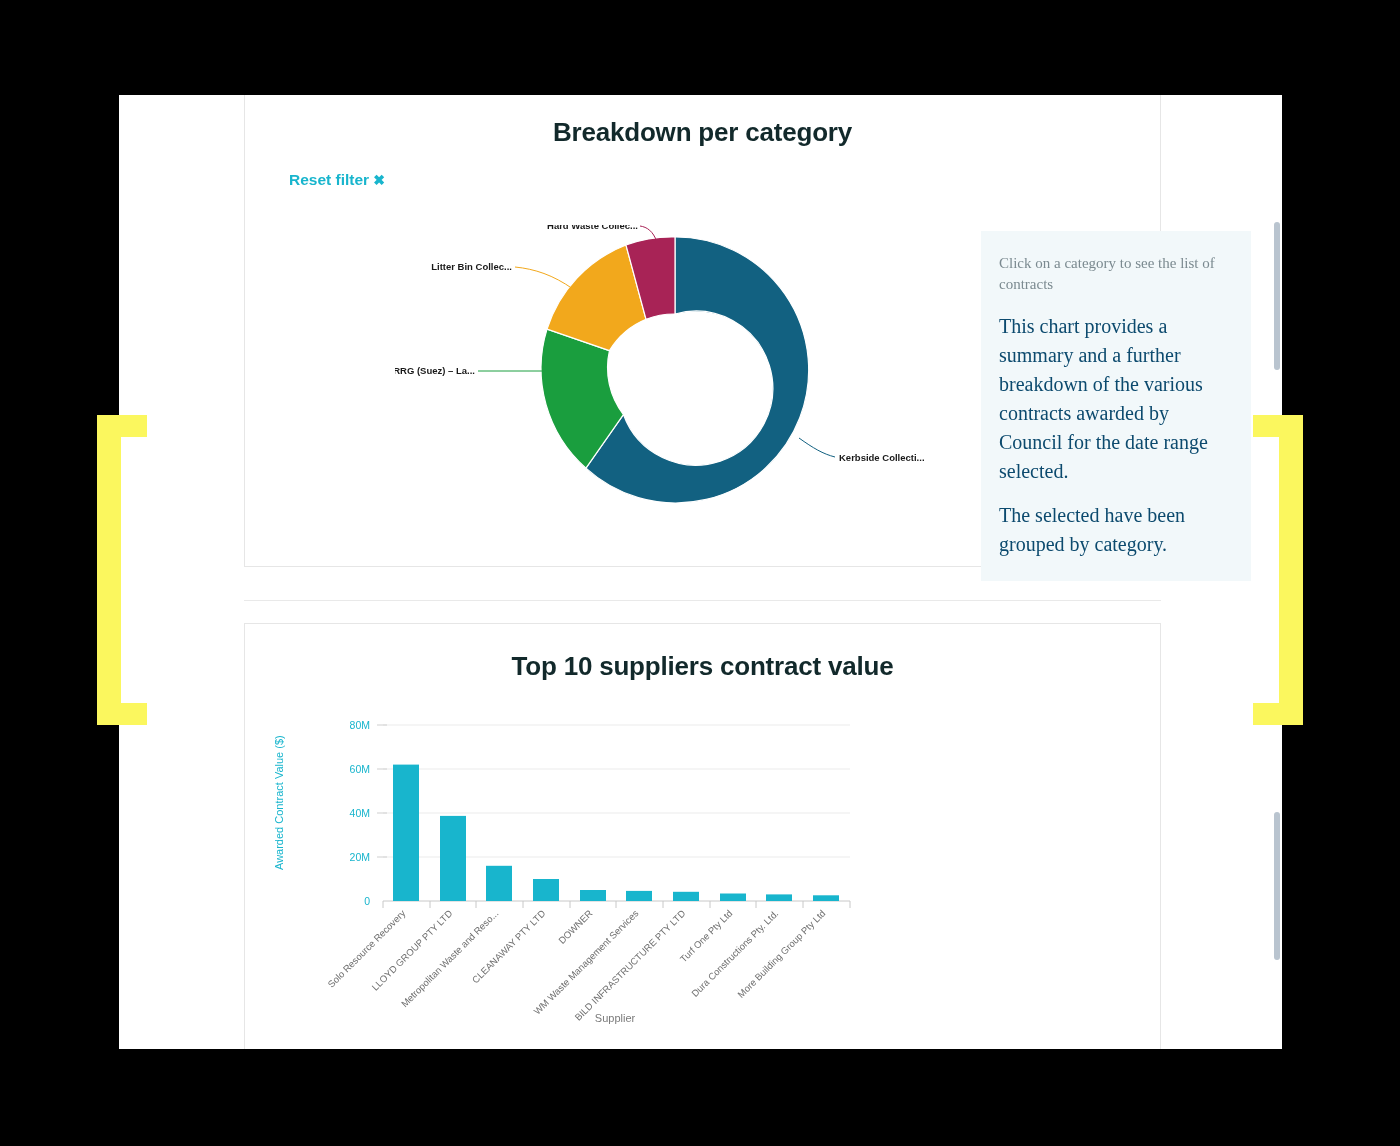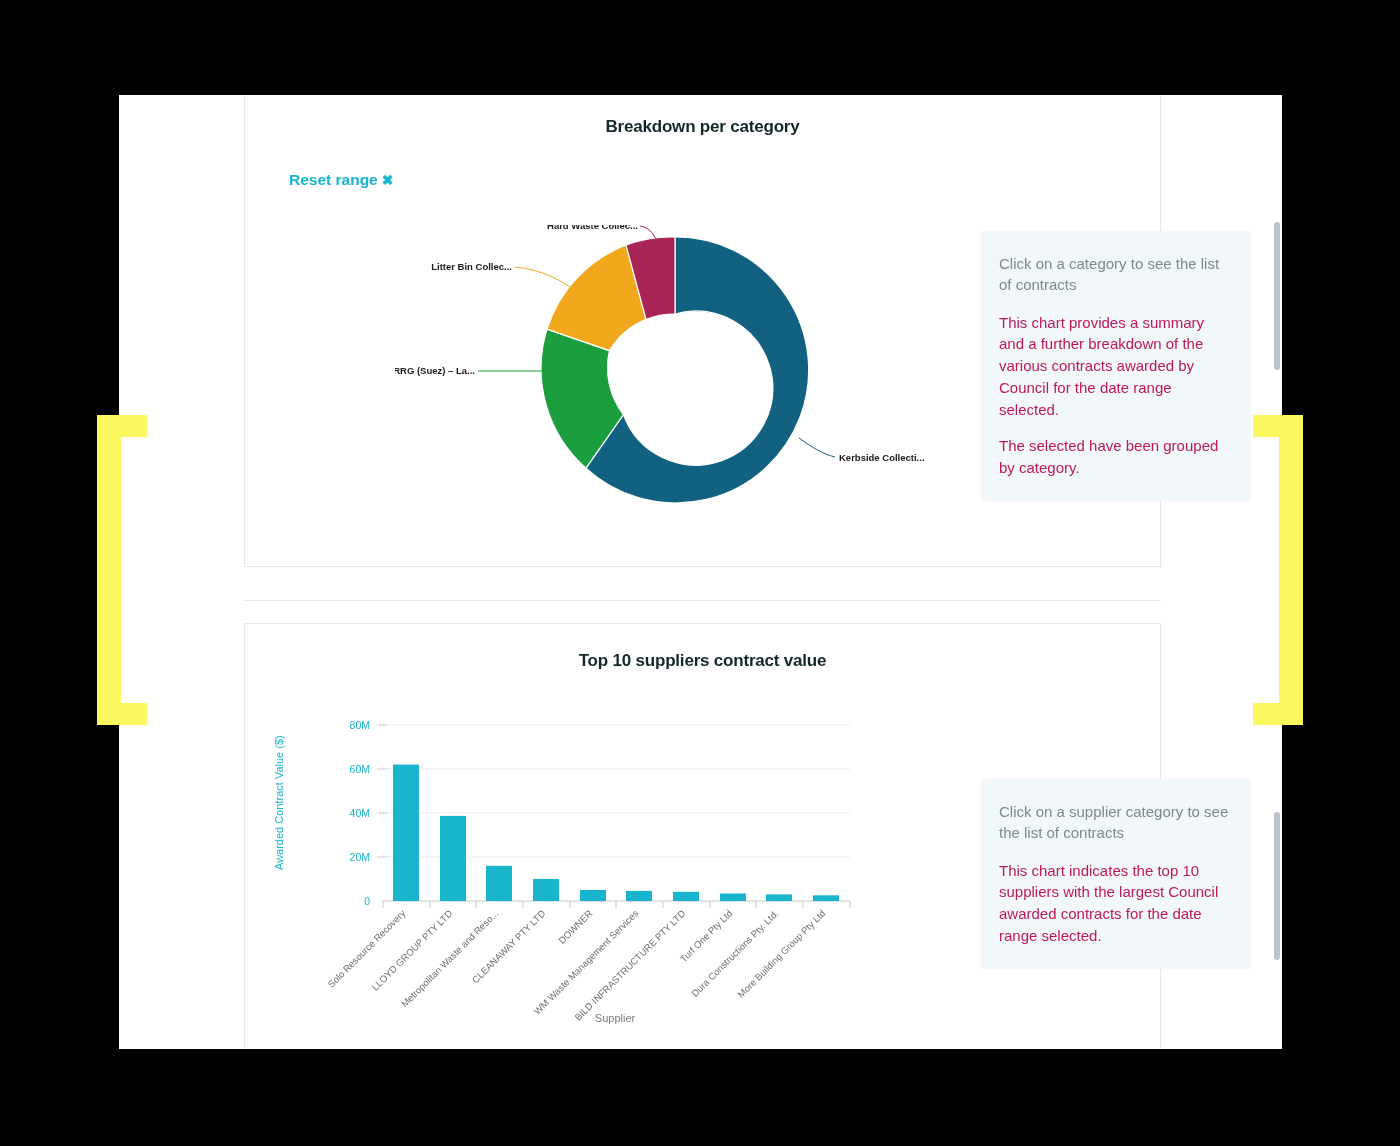--- a/index.html
+++ b/index.html
@@ -27,21 +27,21 @@
     border: 1px solid #e6e6e6;
   }
   #card-donut  { left: 125px; top: 0px;   width: 917px; height: 472px; border-top: none; }
   #card-divider{ position:absolute; left:125px; top: 505px; width: 917px; height:1px; background:#e9e9e9; }
   #card-bars   { left: 125px; top: 528px; width: 917px; height: 516px; border-bottom: none; }
 
   .card-title {
     text-align: center;
     font-family: "Liberation Sans", sans-serif;
     font-weight: bold;
-    font-size: 17px;
+    font-size: 26px;
     color: #12292b;
     letter-spacing: -0.2px;
   }
 
   
   .reset-filter {
     position: absolute;
     left: 44px; top: 76px;
     font-family: "Liberation Sans", sans-serif;
     font-weight: bold;
@@ -50,30 +50,30 @@
     cursor: pointer;
     white-space: nowrap;
   }
   .reset-filter .x-icon { margin-left: 4px; font-size: 14px; }
 
   
   .info-panel {
     position: absolute;
     background: #f2f8fa;
     padding: 22px 22px 22px 18px;
-    font-family: Liberation Sans, sans-serif;
+    font-family: Liberation Serif, serif;
   }
   .info-hint {
     font-size: 15px; line-height: 1.42;
     color: #7b8a90;
     margin-bottom: 16px;
   }
   .info-para {
-    font-size: 15px; line-height: 1.45;
-    color: #be185d;
+    font-size: 20px; line-height: 1.45;
+    color: #0c4a6e;
     margin-bottom: 15px;
   }
   .info-para:last-child { margin-bottom: 0; }
 
   
   .donut-wrap { position: absolute; left: 150px; top: 130px; width: 560px; height: 320px; }
   .donut-svg { display: block; }
   .slice-label {
     font-family: "Liberation Sans", sans-serif;
     font-weight: bold;
@@ -144,21 +144,21 @@
 
 <div id="root">
 
   <div class="page-viewport">
 
     <div class="card" id="card-donut">
 
       <div class="card-title" style="position:absolute;left:0;top:22px;width:100%;">Breakdown per category</div>
 
       <div class="reset-filter">
-        <span>Reset range</span><span class="x-icon">✖</span>
+        <span>Reset filter</span><span class="x-icon">✖</span>
       </div>
 
       <div class="donut-wrap">
         <svg class="donut-svg" width="560" height="320" viewBox="0 0 560 320">
 
           <path fill="#126181" stroke="#ffffff" stroke-width="1.2" d="M 280 12
                    A 133 133 0 1 1 190.95 243.17
                    L 228.42 189.56
                    A 77 77 0 1 0 280 89
                    Z"></path>
@@ -260,24 +260,20 @@
           <text class="cat-label" transform="translate(374,224) rotate(-45)" text-anchor="end">WM Waste Management Services</text>
           <text class="cat-label" transform="translate(421,224) rotate(-45)" text-anchor="end">BILD INFRASTRUCTURE PTY LTD</text>
           <text class="cat-label" transform="translate(468,224) rotate(-45)" text-anchor="end">Turf One Pty Ltd</text>
           <text class="cat-label" transform="translate(514,224) rotate(-45)" text-anchor="end">Dura Constructions Pty. Ltd.</text>
           <text class="cat-label" transform="translate(561,224) rotate(-45)" text-anchor="end">More Building Group Pty Ltd</text>
 
           <text class="axis-title-x" x="350" y="332" text-anchor="middle">Supplier</text>
         </svg>
       </div>
 
-      <div class="info-panel" style="left:736px; top:155px; width:270px;">
-        <div class="info-hint">Click on a supplier category to see the list of contracts</div>
-        <div class="info-para">This chart indicates the top 10 suppliers with the largest Council awarded contracts for the date range selected.</div>
-      </div>
     </div>
 
     <div class="scrollbar-track">
       <div class="scrollbar-thumb" id="thumb-a"></div>
       <div class="scrollbar-thumb" id="thumb-b"></div>
     </div>
 
   </div>
 
   <div class="bracket bracket-left"></div>

